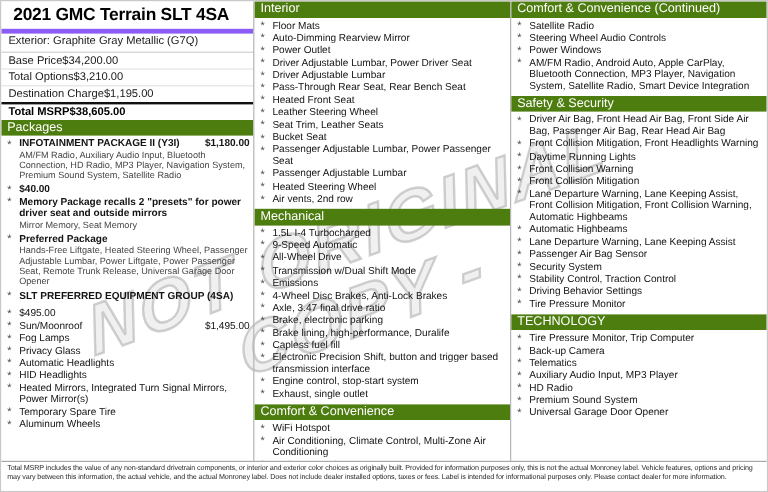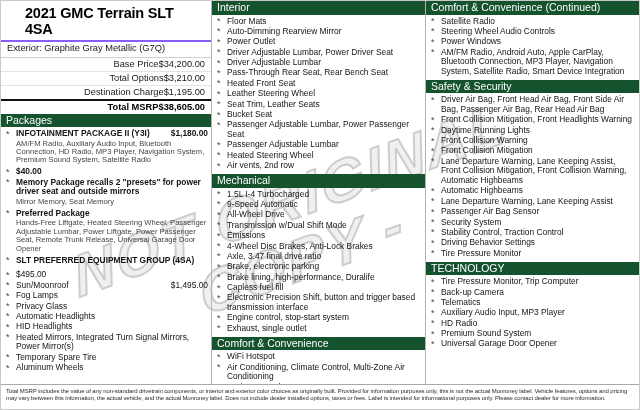--- a/index.html
+++ b/index.html
@@ -41,40 +41,40 @@
     display: grid;
     grid-template-columns: 211px 214px 213px;
     height: 385px;
   }
   .col { overflow: hidden; border-right: 1px solid #b5b5b5; }
   .col:last-child { border-right: none; }
 
   
   .veh-title {
     font-size: 14.5px; font-weight: 700; color: #000;
-    padding: 4px 24px 3px;
-    border-bottom: 2px solid #8b5cf6;
+    padding: 4px 10px 3px;
+    border-bottom: 4px solid #8b5cf6;
     letter-spacing: -0.2px;
   }
   .veh-meta { border-bottom: 1px solid #cfcfcf; padding: 1px 0 2px; }
   .veh-line { font-size: 9.3px; line-height: 11.5px; padding: 0 6px; color: #1a1a1a; }
 
   .price-row {
-    display: flex; justify-content: flex-end;
+    display: flex; justify-content: flex-start;
     font-size: 9.3px; line-height: 10px;
     padding: 1.5px 6px;
     border-top: 1px solid #e3e3e3;
     color: #1a1a1a;
   }
   .price-row:first-child { border-top: none; }
   .price-row.total { font-weight: 700; border-top: 2px solid #111; color: #000; }
 
   
   .section-bar {
-    background: #14532d; color: #fff;
+    background: #4d7c0f; color: #fff;
     font-size: 10.5px; line-height: 13.5px;
     padding: 0 5px;
     font-weight: 400;
   }
   .items { padding: 2px 0 2.5px; }
   .item {
     position: relative;
     padding-left: 15px; padding-right: 3px;
     font-size: 8.4px; line-height: 9.6px;
     margin-bottom: 0.8px;

